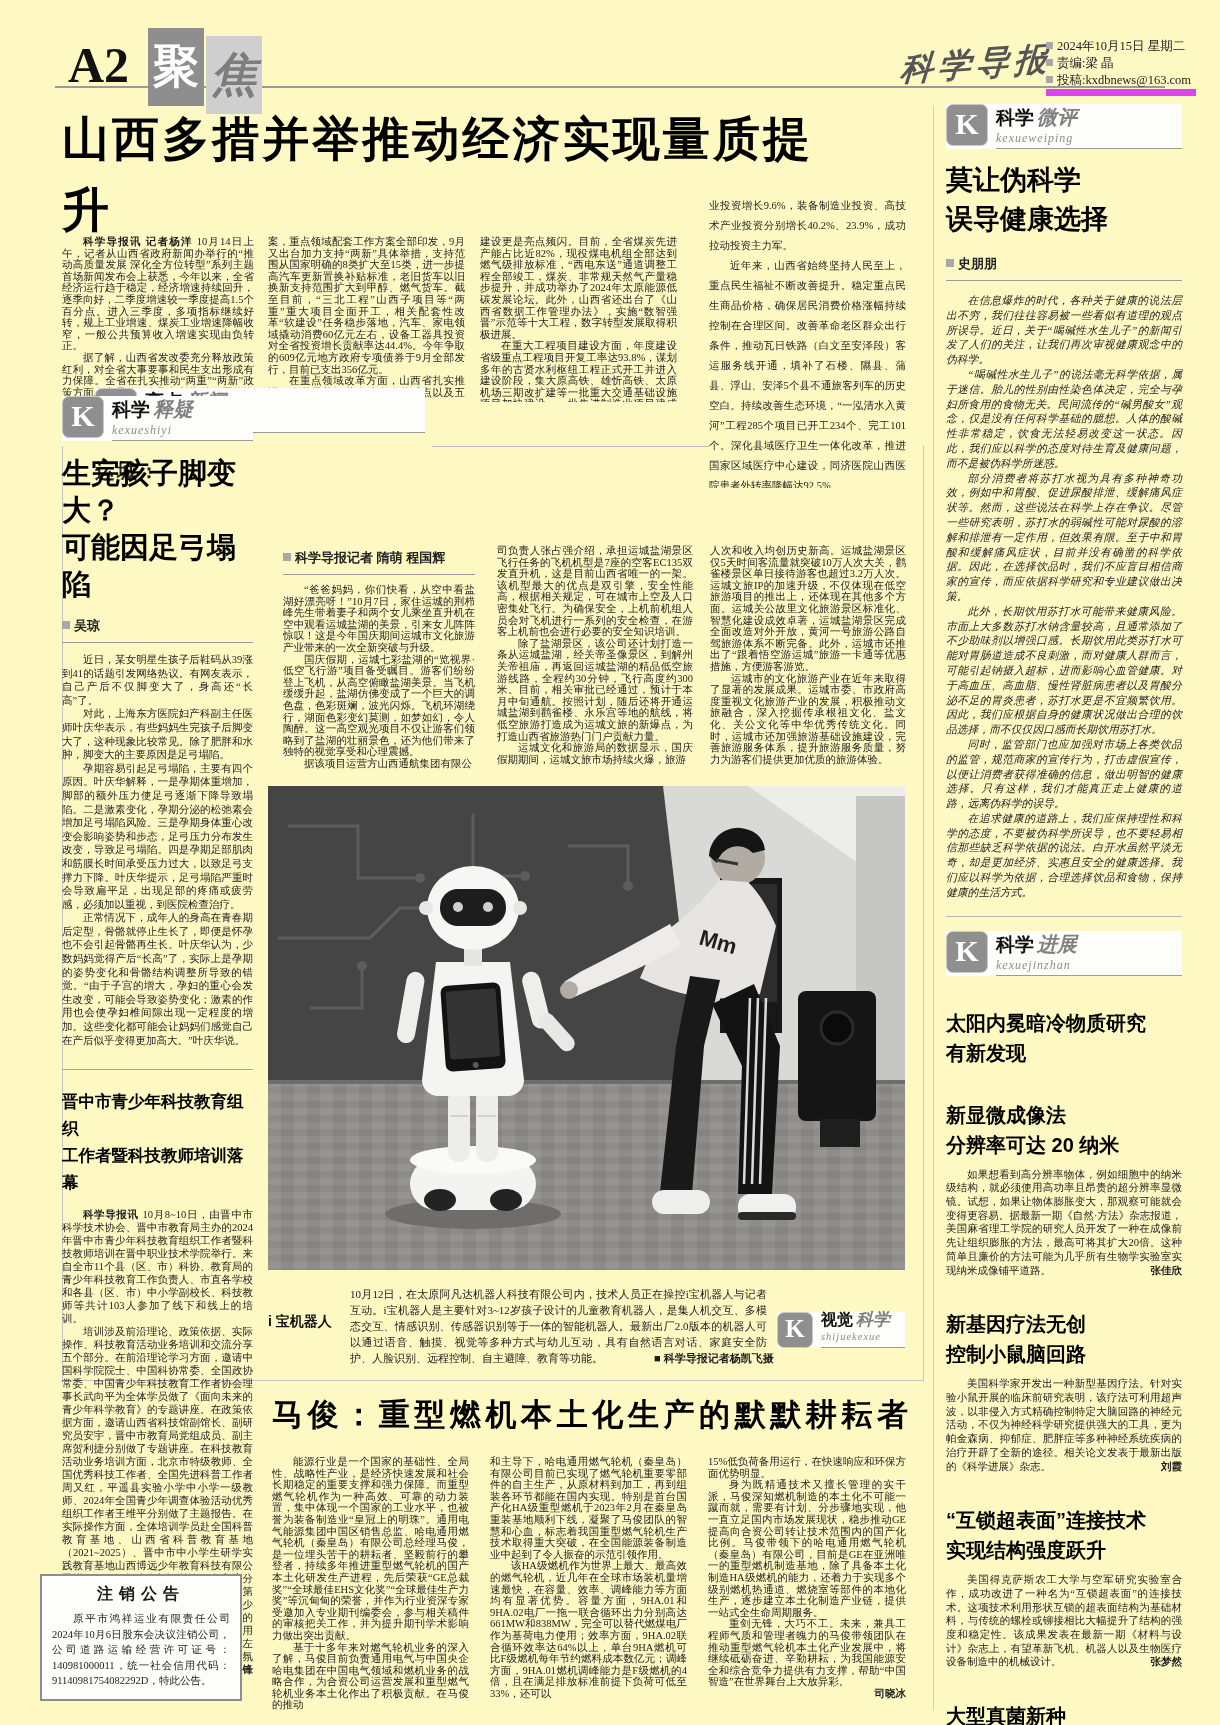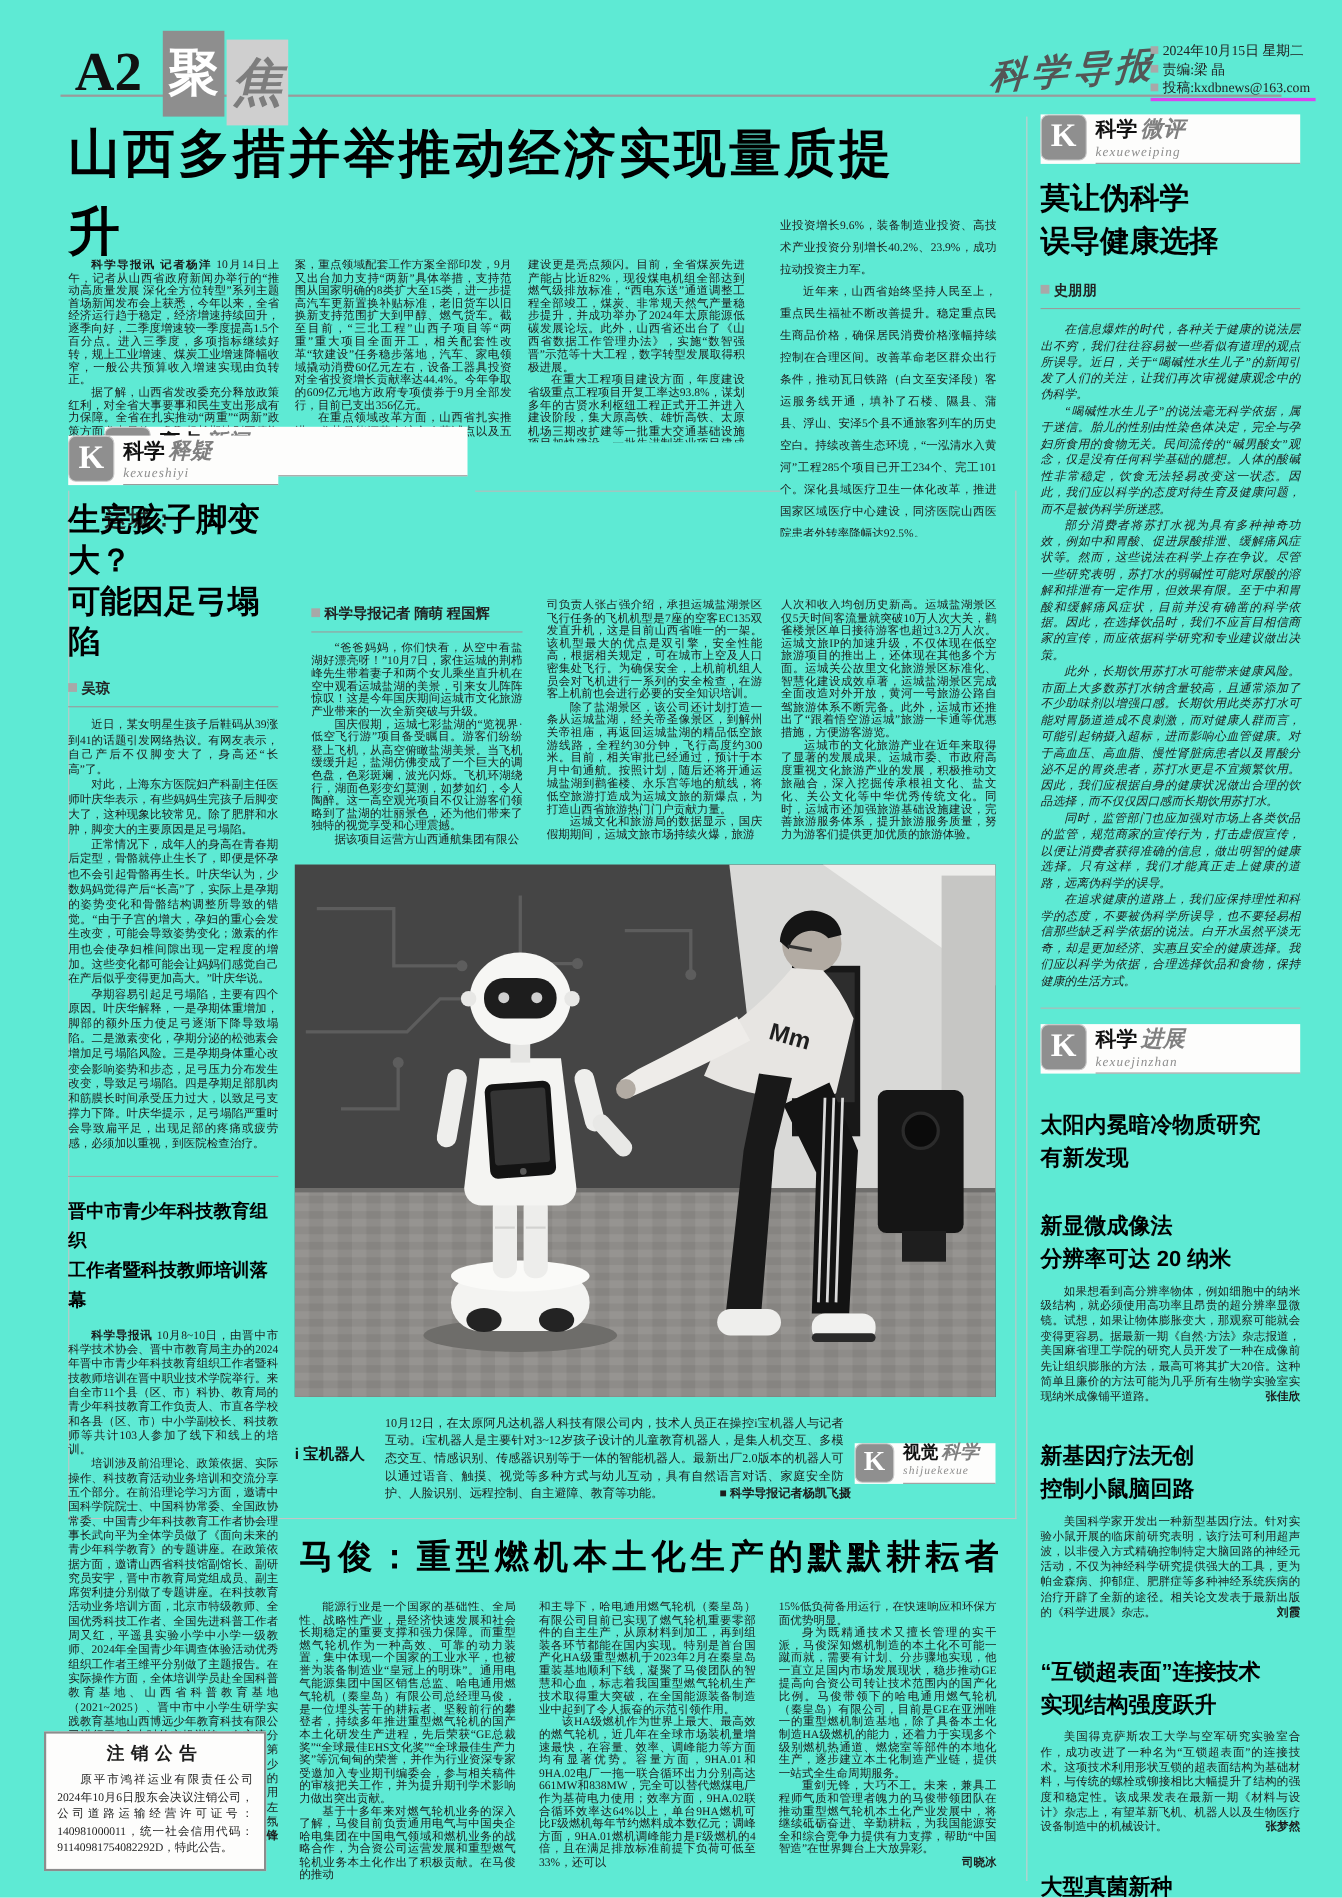--- a/index.html
+++ b/index.html
@@ -1,32 +1,32 @@
 <!DOCTYPE html>
 <html><head>
 <meta charset="utf-8">
 <style>
   html,body{margin:0;padding:0;background:#e8e8e8;}
-  #page{position:relative;width:1220px;height:1725px;background:#5eead4;margin:0 auto;
+  #page{position:relative;width:1220px;height:1725px;background:#fef9c3;margin:0 auto;
         font-family:"Liberation Serif",serif;color:#1c1c1c;overflow:hidden;}
   
   .top-rule{position:absolute;left:55px;top:86px;width:1110px;height:2px;background:#9a9a9a;}
   .page-no{position:absolute;left:68px;top:36px;font-family:"Liberation Serif",serif;
            font-size:50px;font-weight:bold;color:#111;}
   .focus-block{position:absolute;width:56px;height:78px;text-align:center;line-height:78px;
                font-size:46px;font-weight:bold;font-family:"Liberation Serif",serif;}
   #focus1{left:148px;top:28px;background:#8e8e8e;color:#fff;}
   #focus2{left:206px;top:36px;background:#cfcfcf;color:#7d7d7d;font-style:italic;}
   .masthead{position:absolute;left:900px;top:42px;font-size:33px;font-weight:bold;font-style:italic;
             color:#555;letter-spacing:5px;transform:rotate(-4deg) skewX(-8deg);}
   .hdr-info{position:absolute;left:1046px;top:38px;width:150px;font-size:12.5px;line-height:17px;color:#222;}
   .hdr-info .row{white-space:nowrap;}
   .sq{display:inline-block;width:8px;height:8px;background:#a8a8a8;margin-right:4px;vertical-align:1px;}
   .sq.small{width:7px;height:7px;}
-  .hdr-info .boxed{border-bottom:3px solid #d946ef;}
+  .hdr-info .boxed{border-bottom:7px solid #d946ef;}
   
   .col{position:absolute;text-align:justify;overflow:hidden;font-size:10.5px;line-height:11.6px;}
   .col p{margin:0;text-indent:2em;}
   .col p.cont{text-indent:0;}
   .li{font-family:"Liberation Sans",sans-serif;font-weight:bold;margin-right:4px;}
   .sig{float:right;font-family:"Liberation Sans",sans-serif;font-weight:bold;margin-left:6px;}
   .vrule{position:absolute;left:933px;top:106px;width:1px;height:1604px;background:#cccccc;}
   .hairline{background:#b9b9b9;height:1px;position:absolute;}
   
   .sec-head{display:flex;align-items:flex-start;background:#fdfdfc;}
@@ -274,22 +274,22 @@
       </div>
     </div>
     <div id="sy-title" class="big-title">
       <div>生完孩子脚变大？</div>
       <div>可能因足弓塌陷</div>
     </div>
     <div id="sy-author" class="author-row"><span class="sq"></span><span>吴琼</span></div>
     <div id="sy-body">
       <p>近日，某女明星生孩子后鞋码从39涨到41的话题引发网络热议。有网友表示，自己产后不仅脚变大了，身高还“长高”了。</p>
       <p>对此，上海东方医院妇产科副主任医师叶庆华表示，有些妈妈生完孩子后脚变大了，这种现象比较常见。除了肥胖和水肿，脚变大的主要原因是足弓塌陷。</p>
+      <p>孕期容易引起足弓塌陷，主要有四个原因。叶庆华解释，一是孕期体重增加，脚部的额外压力使足弓逐渐下降导致塌陷。二是激素变化，孕期分泌的松弛素会增加足弓塌陷风险。三是孕期身体重心改变会影响姿势和步态，足弓压力分布发生改变，导致足弓塌陷。四是孕期足部肌肉和筋膜长时间承受压力过大，以致足弓支撑力下降。叶庆华提示，足弓塌陷严重时会导致扁平足，出现足部的疼痛或疲劳感，必须加以重视，到医院检查治疗。</p>
       <p>正常情况下，成年人的身高在青春期后定型，骨骼就停止生长了，即便是怀孕也不会引起骨骼再生长。叶庆华认为，少数妈妈觉得产后“长高”了，实际上是孕期的姿势变化和骨骼结构调整所导致的错觉。“由于子宫的增大，孕妇的重心会发生改变，可能会导致姿势变化；激素的作用也会使孕妇椎间隙出现一定程度的增加。这些变化都可能会让妈妈们感觉自己在产后似乎变得更加高大。”叶庆华说。</p>
-      <p>孕期容易引起足弓塌陷，主要有四个原因。叶庆华解释，一是孕期体重增加，脚部的额外压力使足弓逐渐下降导致塌陷。二是激素变化，孕期分泌的松弛素会增加足弓塌陷风险。三是孕期身体重心改变会影响姿势和步态，足弓压力分布发生改变，导致足弓塌陷。四是孕期足部肌肉和筋膜长时间承受压力过大，以致足弓支撑力下降。叶庆华提示，足弓塌陷严重时会导致扁平足，出现足部的疼痛或疲劳感，必须加以重视，到医院检查治疗。</p>
     </div>
     <div id="lf-divider"></div>
     <div id="jz-title" class="big-title">
       <div>晋中市青少年科技教育组织</div>
       <div>工作者暨科技教师培训落幕</div>
     </div>
     <div id="jz-body">
       <p><b class="li">科学导报讯</b><span>10月8~10日，由晋中市科学技术协会、晋中市教育局主办的2024年晋中市青少年科技教育组织工作者暨科技教师培训在晋中职业技术学院举行。来自全市11个县（区、市）科协、教育局的青少年科技教育工作负责人、市直各学校和各县（区、市）中小学副校长、科技教师等共计103人参加了线下和线上的培训。</span></p>
       <p><span>培训涉及前沿理论、政策依据、实际操作、科技教育活动业务培训和交流分享五个部分。在前沿理论学习方面，邀请中国科学院院士、中国科协常委、全国政协常委、中国青少年科技教育工作者协会理事长武向平为全体学员做了《面向未来的青少年科学教育》的专题讲座。在政策依据方面，邀请山西省科技馆副馆长、副研究员安宇，晋中市教育局党组成员、副主席贺利捷分别做了专题讲座。在科技教育活动业务培训方面，北京市特级教师、全国优秀科技工作者、全国先进科普工作者周又红，平遥县实验小学中小学一级教师、2024年全国青少年调查体验活动优秀组织工作者王维平分别做了主题报告。在实际操作方面，全体培训学员赴全国科普教育基地、山西省科普教育基地（2021~2025）、晋中市中小学生研学实践教育基地山西博远少年教育科技有限公司进行了3个小时的实操训练。在交流分享方面，榆次区太行小学、山西省榆次第一中学校、祁县青少年活动中心3个青少年科技教育活动开展有特色、成绩突出的单位进行了经验交流。培训期间，还利用晚上休息时间，组织学员进行了2小时左右的交流，大家踊跃发言，现场互动气氛十分热烈。</span><b class="sig">郭侠锋</b></p>
     </div>

